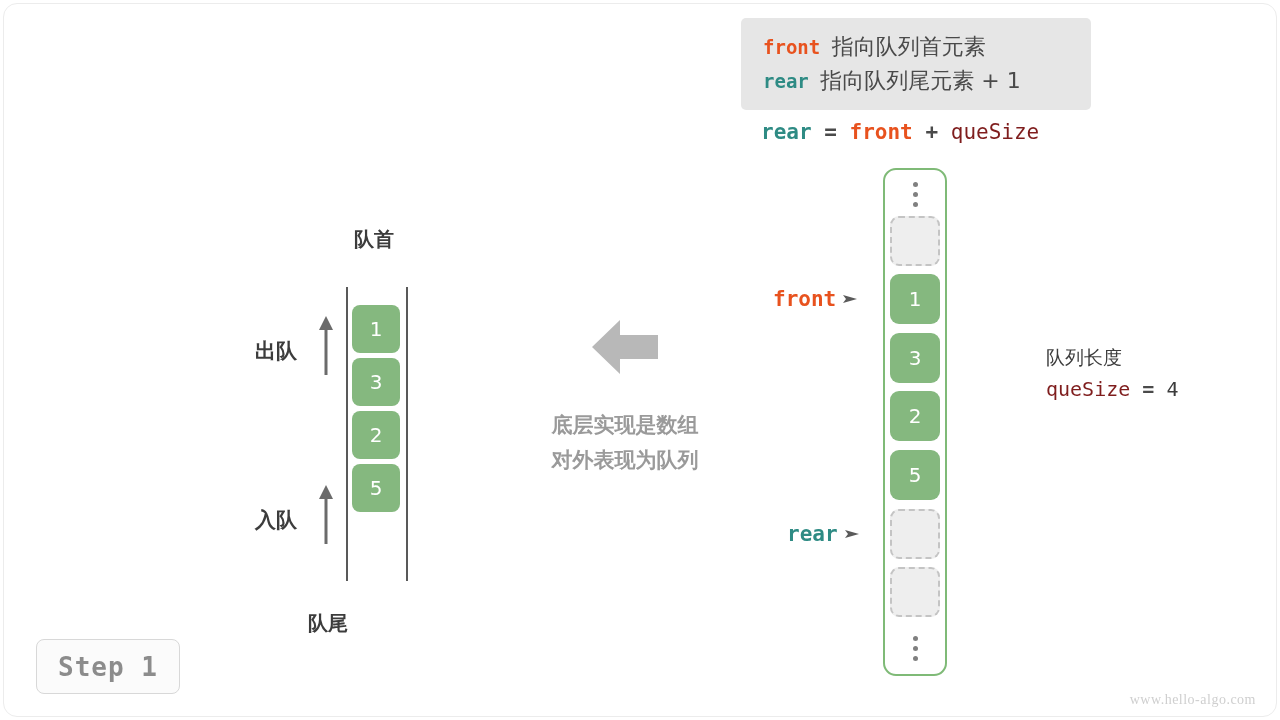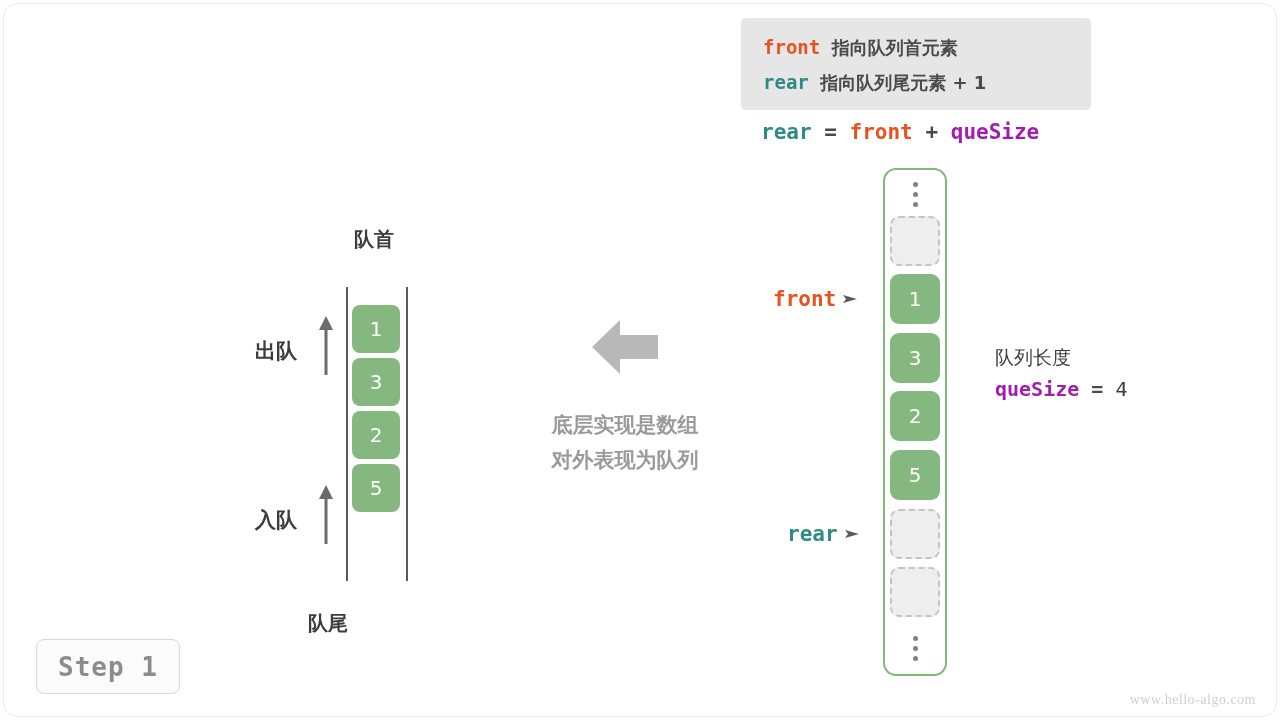--- a/index.html
+++ b/index.html
@@ -47,26 +47,26 @@
     padding: 12px 0 0 22px;
   }
   .legend-row {
     font-family: "DejaVu Sans Mono", monospace;
     font-size: 19px;
     line-height: 34px;
     white-space: nowrap;
   }
   .kw-front { color: #e8521e; font-weight: bold; }
   .kw-rear  { color: #2e8b84; font-weight: bold; }
-  .kw-size  { color: #a21caf; font-weight: bold; }
+  .kw-size  { color: #7f1d1d; font-weight: normal; }
   .cn {
     font-family: "DejaVu Sans", "Liberation Sans", sans-serif;
-    font-size: 18px;
+    font-size: 22px;
     color: #4a4a4a;
-    font-weight: bold;
+    font-weight: normal;
   }
   .op { color: #4a4a4a; font-weight: bold; }
 
   
   #formula {
     position: absolute;
     left: 761px;
     top: 120px;
     font-family: "DejaVu Sans Mono", monospace;
     font-size: 21px;
@@ -212,21 +212,21 @@
     display: flex;
     align-items: center;
     gap: 7px;
   }
   #ptr-front { left: 773px; top: 287px; color: #e8521e; }
   #ptr-rear  { left: 787px; top: 522px; color: #2e8b84; }
 
   
   #size-note {
     position: absolute;
-    left: 995px;
+    left: 1046px;
     top: 342px;
     white-space: nowrap;
   }
   #size-note .line1 {
     font-family: "DejaVu Sans", "Liberation Sans", sans-serif;
     font-size: 19px;
     color: #3c3c3c;
     line-height: 30px;
   }
   #size-note .line2 {

